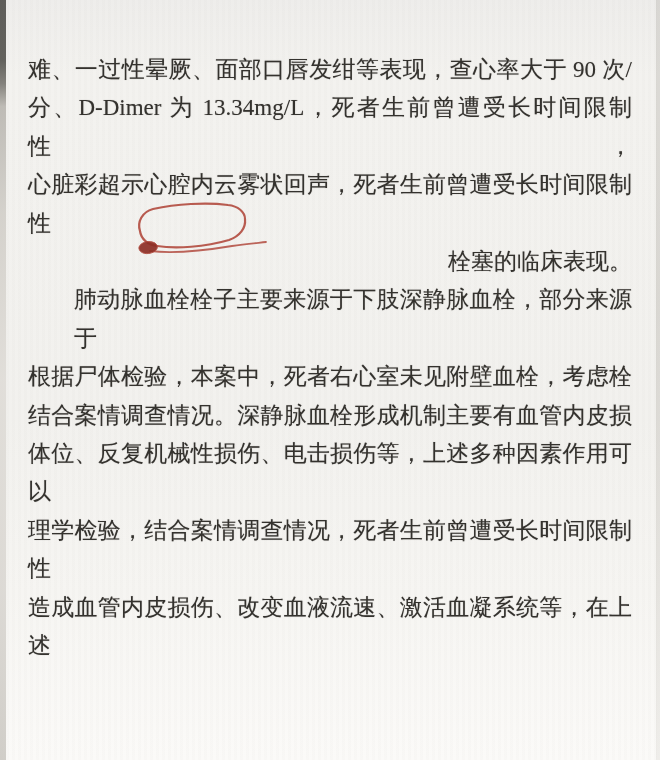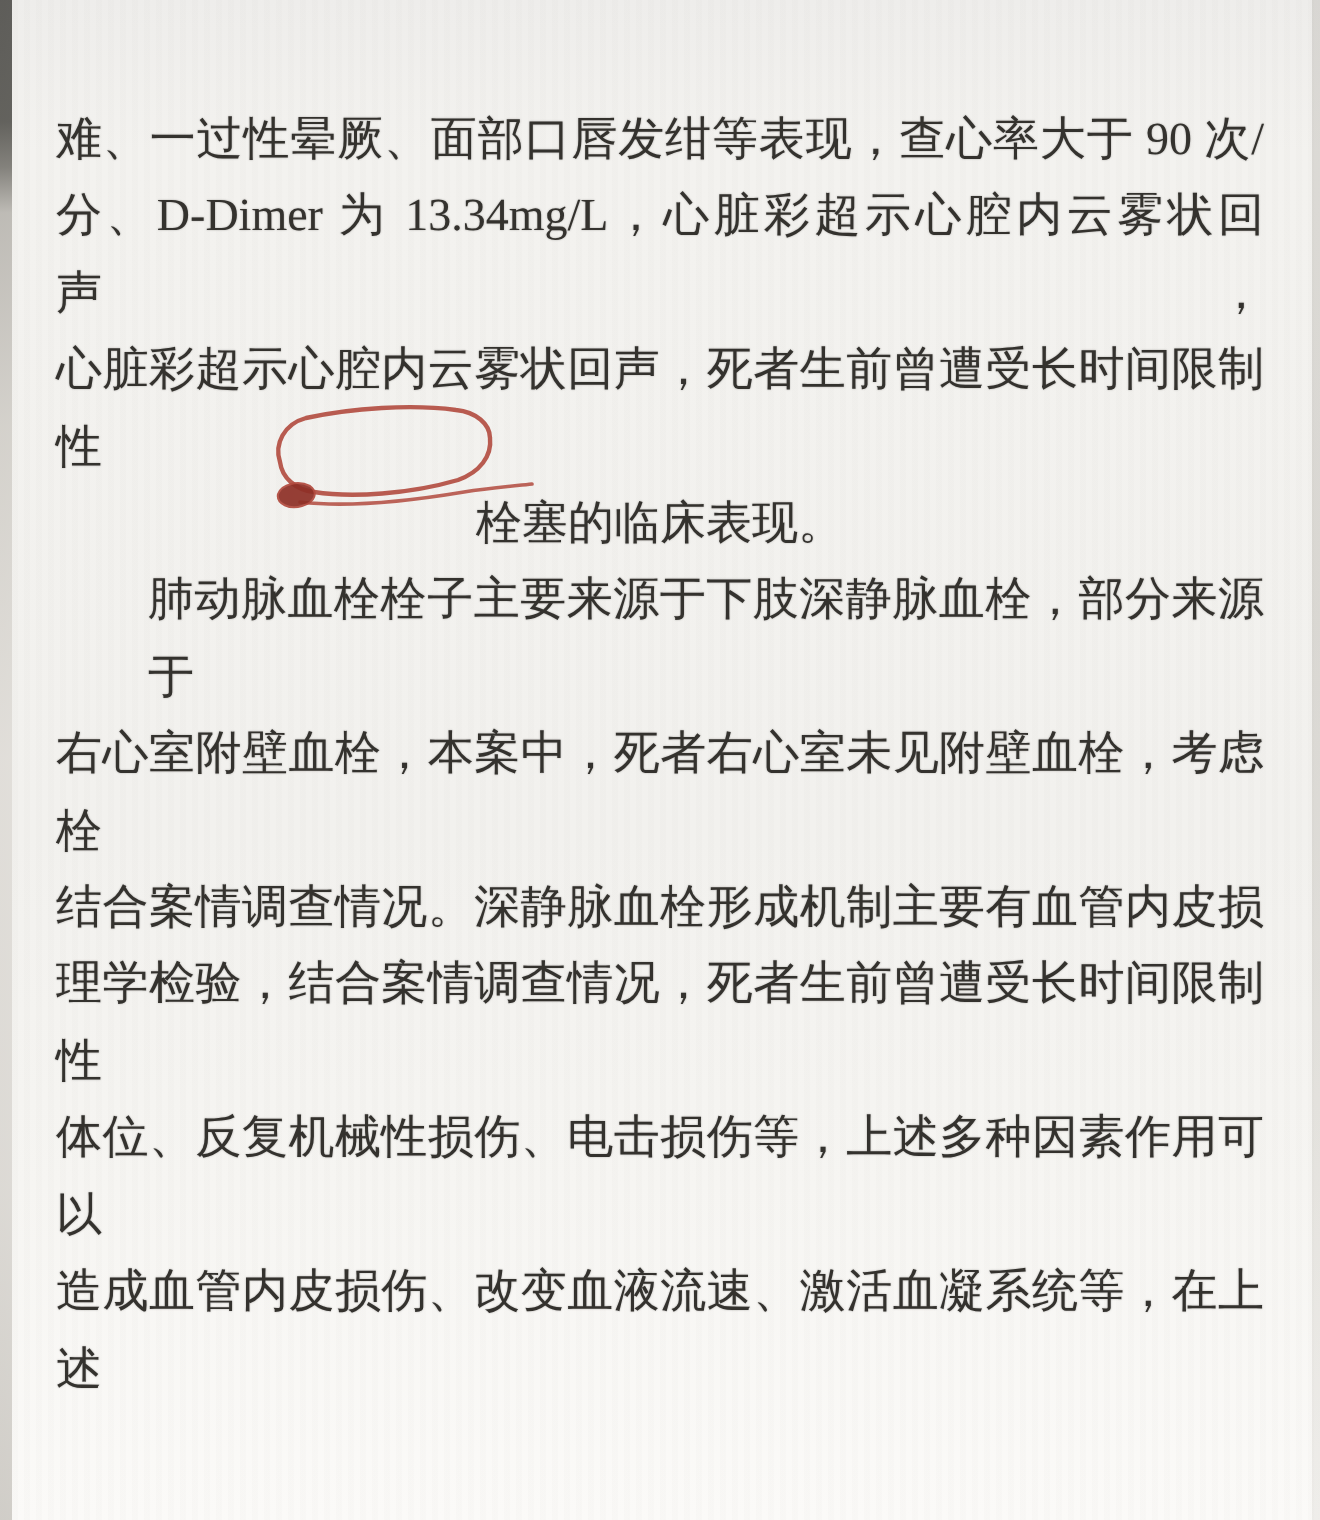--- a/index.html
+++ b/index.html
@@ -38,46 +38,46 @@
     line-height: 38.4px;
     text-shadow: 0 0 1px rgba(60,58,54,0.4);
   }
   .line { white-space: nowrap; }
   .line.justify {
     white-space: normal;
     text-align: justify;
     text-align-last: justify;
   }
   .line.indent { padding-left: 46px; }
-  .line.plain { text-align: center; }
+  .line.plain { text-align: right; }
   
   .annotation-svg {
     position: absolute; left: 0; top: 0;
     width: 660px; height: 760px;
     pointer-events: none;
   }
 </style>
 </head>
 <body>
 
 <div class="page">
 
   <div class="edge-left"></div>
   <div class="edge-right"></div>
 
   <div class="textcol">
       <div class="line justify">难、一过性晕厥、面部口唇发绀等表现，查心率大于 90 次/</div>
-      <div class="line justify">分、D-Dimer 为 13.34mg/L，心脏彩超示心腔内云雾状回声，</div>
+      <div class="line justify">分、D-Dimer 为 13.34mg/L，死者生前曾遭受长时间限制性，</div>
       <div class="line justify">心脏彩超示心腔内云雾状回声，死者生前曾遭受长时间限制性</div>
       <div class="line plain">栓塞的临床表现。</div>
       <div class="line justify indent">肺动脉血栓栓子主要来源于下肢深静脉血栓，部分来源于</div>
-      <div class="line justify">右心室附壁血栓，本案中，死者右心室未见附壁血栓，考虑栓</div>
+      <div class="line justify">根据尸体检验，本案中，死者右心室未见附壁血栓，考虑栓</div>
       <div class="line justify">结合案情调查情况。深静脉血栓形成机制主要有血管内皮损</div>
+      <div class="line justify">体位、反复机械性损伤、电击损伤等，上述多种因素作用可以</div>
       <div class="line justify">理学检验，结合案情调查情况，死者生前曾遭受长时间限制性</div>
-      <div class="line justify">体位、反复机械性损伤、电击损伤等，上述多种因素作用可以</div>
       <div class="line justify">造成血管内皮损伤、改变血液流速、激活血凝系统等，在上述</div>
     </div>
 
   <svg class="annotation-svg" viewBox="0 0 660 760" xmlns="http://www.w3.org/2000/svg">
 
     <path class="ann-stroke" d="M 140 231
              C 137 222, 142 212, 153 209
              C 176 204, 206 202, 228 205
              C 238 206, 245 212, 245 219
              C 246 228, 240 236, 229 240

